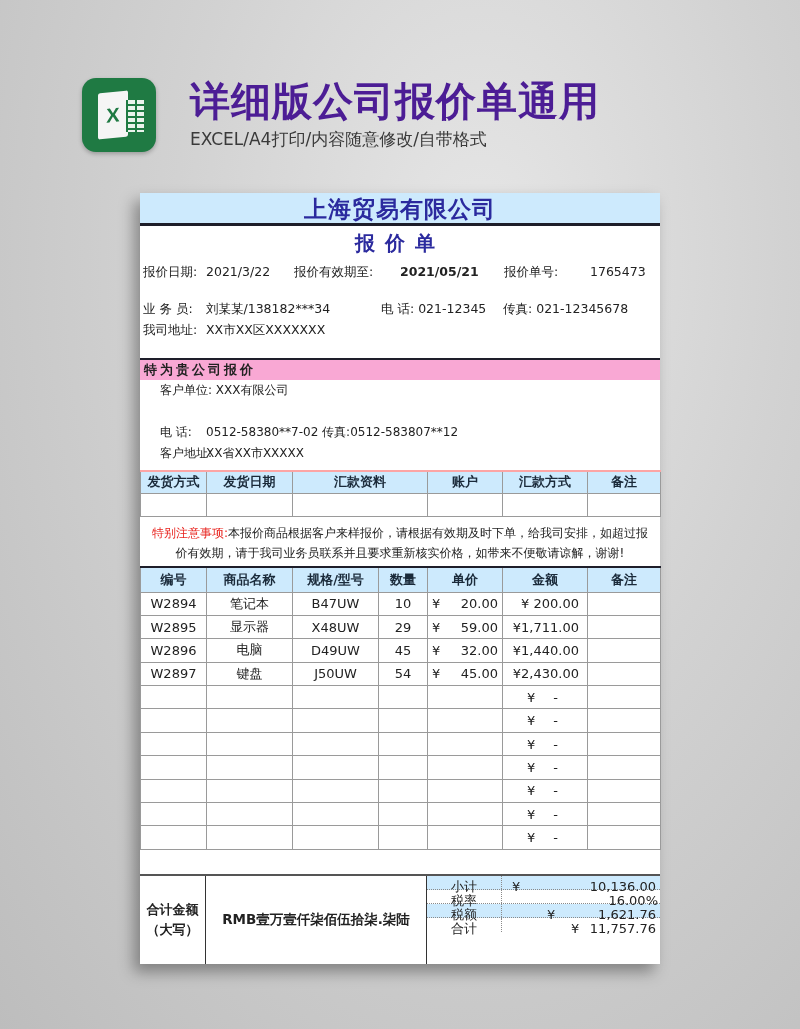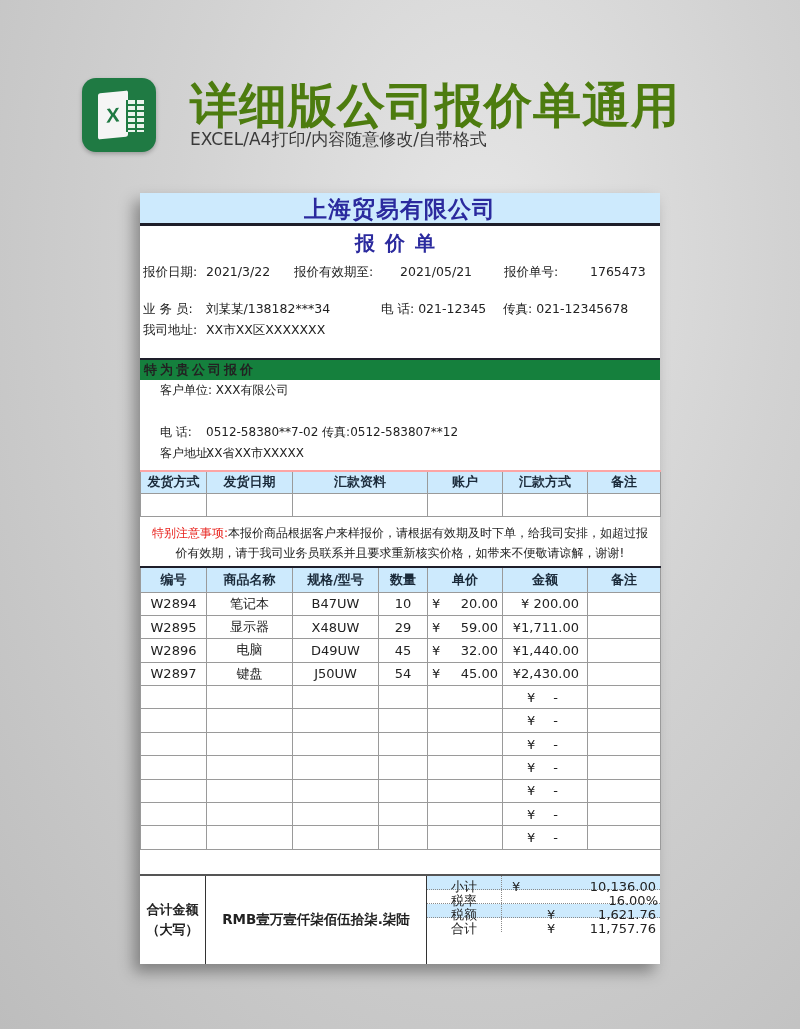--- a/index.html
+++ b/index.html
@@ -26,21 +26,21 @@
     background:
       repeating-linear-gradient(to bottom, #e9f3ec 0 4px, #1f7a43 4px 6px),
       #e9f3ec;
     border-left: 2px solid #1f7a43;
   }
   .app-icon .grid::after {
     content: ""; position: absolute; left: 7px; top: 0; width: 2px; height: 100%; background: #1f7a43;
   }
   .hero-title {
     position: absolute; left: 190px; top: 74px;
-    font-size: 48px; font-weight: bold; color: #4d7c0f; letter-spacing: 1px;
+    font-size: 40px; font-weight: bold; color: #4c1d95; letter-spacing: 1px;
     font-family: "DejaVu Sans", sans-serif;
   }
   .hero-sub {
     position: absolute; left: 190px; top: 128px;
     font-size: 17px; color: #3a3a3a;
     font-family: "DejaVu Sans", sans-serif;
   }
 
   .sheet-page {
     position: absolute; left: 140px; top: 193px; width: 520px; height: 771px;
@@ -55,21 +55,21 @@
     text-align: center; font-size: 23px; font-weight: bold; color: #2b2a9e; line-height: 33px;
     letter-spacing: 1px;
   }
   .doc-title {
     top: 36px; height: 28px; text-align: center;
     font-size: 20px; font-weight: bold; color: #2b2a9e; line-height: 28px; letter-spacing: 10px;
   }
   .meta-line { height: 22px; line-height: 22px; white-space: nowrap; }
   .abs { position: absolute; white-space: nowrap; }
   .section-bar {
-    top: 165px; height: 22px; background: #15803d; border-top: 2px solid #1e1e2a;
+    top: 165px; height: 22px; background: #f9a8d4; border-top: 2px solid #1e1e2a;
     font-weight: bold; line-height: 20px; padding-left: 4px; letter-spacing: 3px; font-size: 13px;
   }
   .client-line { height: 21px; line-height: 21px; padding-left: 20px; white-space: nowrap; font-size: 12px; }
 
   table.grid-table { border-collapse: collapse; position: absolute; left: 0; width: 520px; table-layout: fixed; }
   table.grid-table td, table.grid-table th {
     border: 1px solid #9a9a9a; text-align: center; padding: 0 4px; white-space: nowrap; overflow: hidden;
   }
   table.grid-table th { background: #cdeafd; font-weight: bold; color: #1a2a3a; font-size: 13px; }
   .ship-table { top: 277px; border-top: 2px solid #fca5a5; }
@@ -118,21 +118,21 @@
 </div>
 
 <div class="sheet-page">
   <div class="row company">上海贸易有限公司</div>
   <div class="row doc-title">报价单</div>
 
   <div class="row meta-line" style="top:68px;">
     <span class="abs" style="left:3px;">报价日期:</span>
     <span class="abs" style="left:66px;">2021/3/22</span>
     <span class="abs" style="left:154px;">报价有效期至:</span>
-    <span class="abs" style="left:260px;">2021/05/21</span>
+    <span class="abs" style="left:260px;font-weight:bold;">2021/05/21</span>
     <span class="abs" style="left:364px;">报价单号:</span>
     <span class="abs" style="left:450px;">1765473</span>
   </div>
 
   <div class="row meta-line" style="top:105px;">
     <span class="abs" style="left:3px;">业 务 员:</span>
     <span class="abs" style="left:66px;">刘某某/138182***34</span>
     <span class="abs" style="left:241px; width:108px; overflow:hidden;">电 话: 021-12345</span>
     <span class="abs" style="left:363px;">传真: 021-12345678</span>
   </div>
@@ -321,19 +321,19 @@
         <div class="v"><span class="yen" style="left:10px;">¥</span><span>10,136.00</span></div>
       </div>
       <div class="tot-row">
         <div class="k">税率</div>
         <div class="v" style="padding-right:2px;">16.00%</div>
       </div>
       <div class="tot-row shade">
         <div class="k">税额</div>
         <div class="v"><span class="yen" style="left:45px;">¥</span><span>1,621.76</span></div>
       </div>
-      <div class="tot-row" style="border-bottom:none;">
+      <div class="tot-row" style="border-bottom:none;gap:24px;">
         <div class="k">合计</div>
         <div class="v"><span class="yen" style="left:45px;">¥</span><span>11,757.76</span></div>
       </div>
     </div>
   </div>
 </div>
 
 </body></html>

